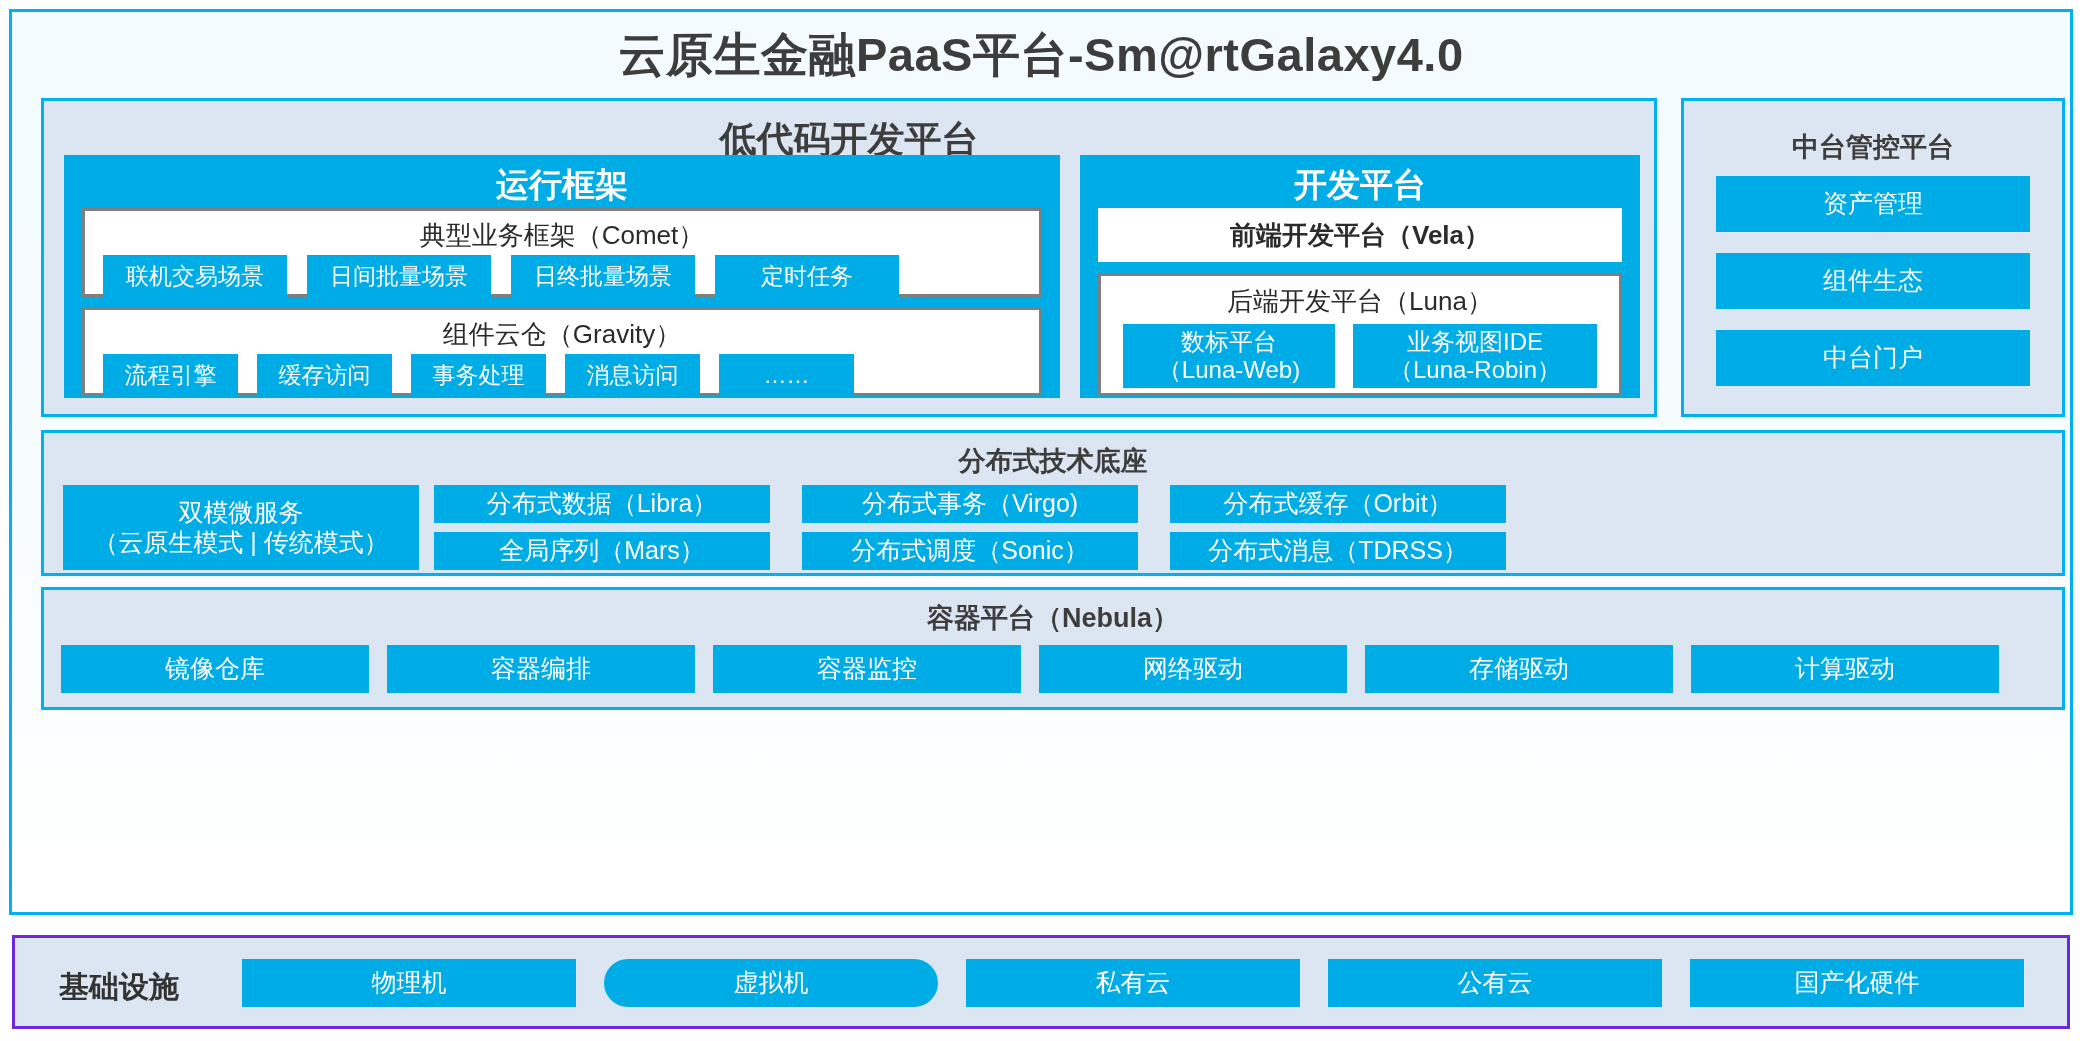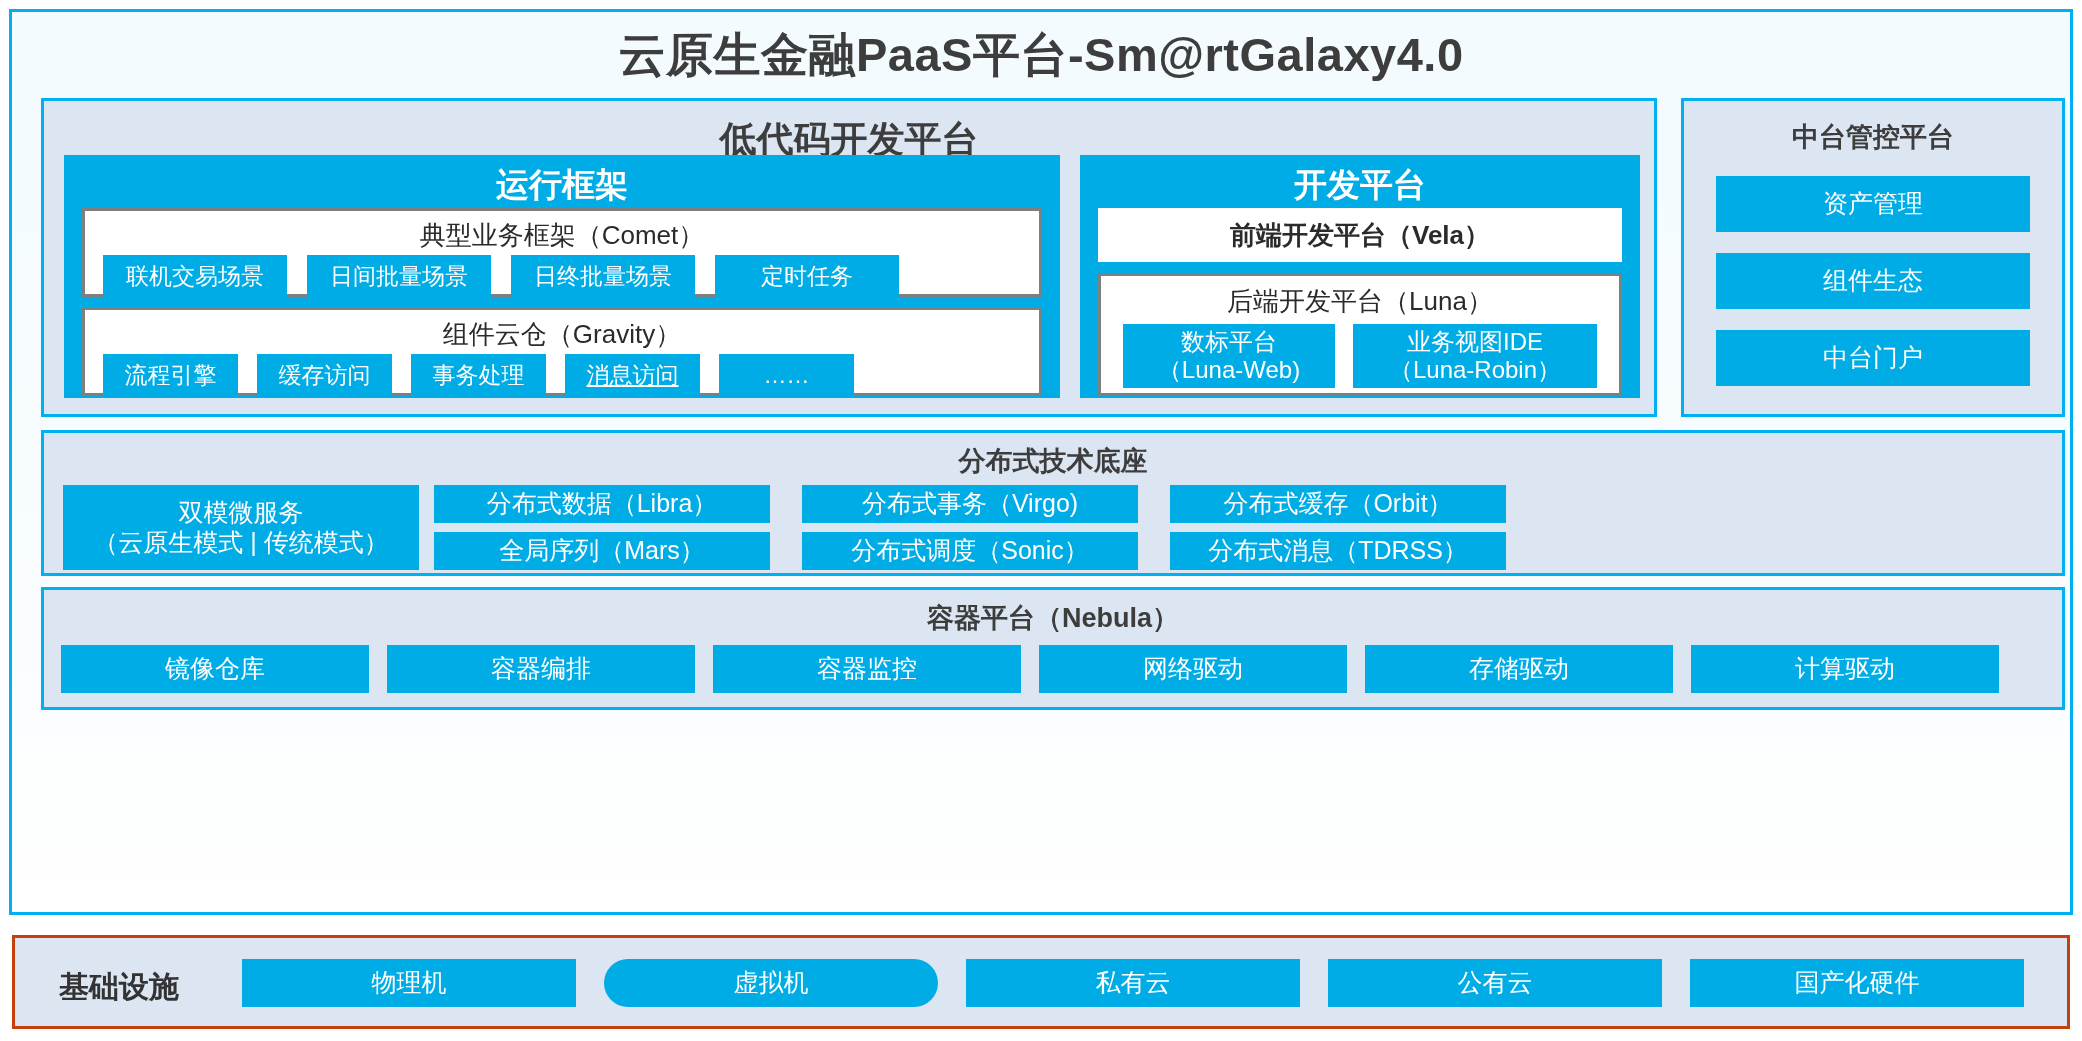--- a/index.html
+++ b/index.html
@@ -76,34 +76,34 @@
 
   
   #devplat { left: 1036px; top: 54px; width: 560px; height: 243px; background:#00ace5; position:absolute; }
   #devplat .hdr {
     position:absolute; left:0; top:8px; width:100%;
     text-align:center; color:#fff; font-size:33px; font-weight:700; white-space:nowrap;
   }
 
   
   #control { left: 1669px; top: 86px; width: 384px; height: 319px; }
-  #control .panel-title { top: 18px; }
+  #control .panel-title { top: 28px; }
 
   
   #distributed { left: 29px; top: 418px; width: 2024px; height: 146px; }
   #distributed .panel-title { top: 10px; }
 
   
   #container { left: 29px; top: 575px; width: 2024px; height: 123px; }
   #container .panel-title { top: 10px; }
 
   
   #infra {
     position: absolute; left: 12px; top: 935px; width: 2058px; height: 94px;
-    background: #dce6f2; border: 3px solid #c2410c;
+    background: #dce6f2; border: 3px solid #6d28d9;
   }
   .infra-label {
     position: absolute; left: 44px; top: 29px;
     font-size: 30px; font-weight: 700; color: #333333;
     white-space: nowrap;
   }
 </style>
 </head>
 <body>
 
@@ -125,21 +125,21 @@
           <div class="blue-box" style="left:222px; top:44px; width:184px; height:43px; font-size:23px;">日间批量场景</div>
           <div class="blue-box" style="left:426px; top:44px; width:184px; height:43px; font-size:23px;">日终批量场景</div>
           <div class="blue-box" style="left:630px; top:44px; width:184px; height:43px; font-size:23px;">定时任务</div>
         </div>
 
         <div class="white-box" style="left:18px; top:152px; width:960px; height:89px;">
           <div class="white-title" style="top:7px;">组件云仓（Gravity）</div>
           <div class="blue-box" style="left:18px; top:44px; width:135px; height:43px; font-size:23px;">流程引擎</div>
           <div class="blue-box" style="left:172px; top:44px; width:135px; height:43px; font-size:23px;">缓存访问</div>
           <div class="blue-box" style="left:326px; top:44px; width:135px; height:43px; font-size:23px;">事务处理</div>
-          <div class="blue-box" style="left:480px; top:44px; width:135px; height:43px; font-size:23px;text-decoration:underline;">消息访问</div>
+          <div class="blue-box" style="left:480px; top:44px; width:135px; height:43px; font-size:23px;">消息访问</div>
           <div class="blue-box" style="left:634px; top:44px; width:135px; height:43px; font-size:23px;">……</div>
         </div>
       </div>
 
       <div id="devplat">
         <div class="hdr">开发平台</div>
 
         <div class="white-box" style="left:18px; top:53px; width:524px; height:54px; border-color:#ffffff; display:flex; align-items:center; justify-content:center;">
           <span style="font-size:26px;color:#2b2b2b;white-space:nowrap;font-weight:bold;">前端开发平台（Vela）</span>
         </div>

